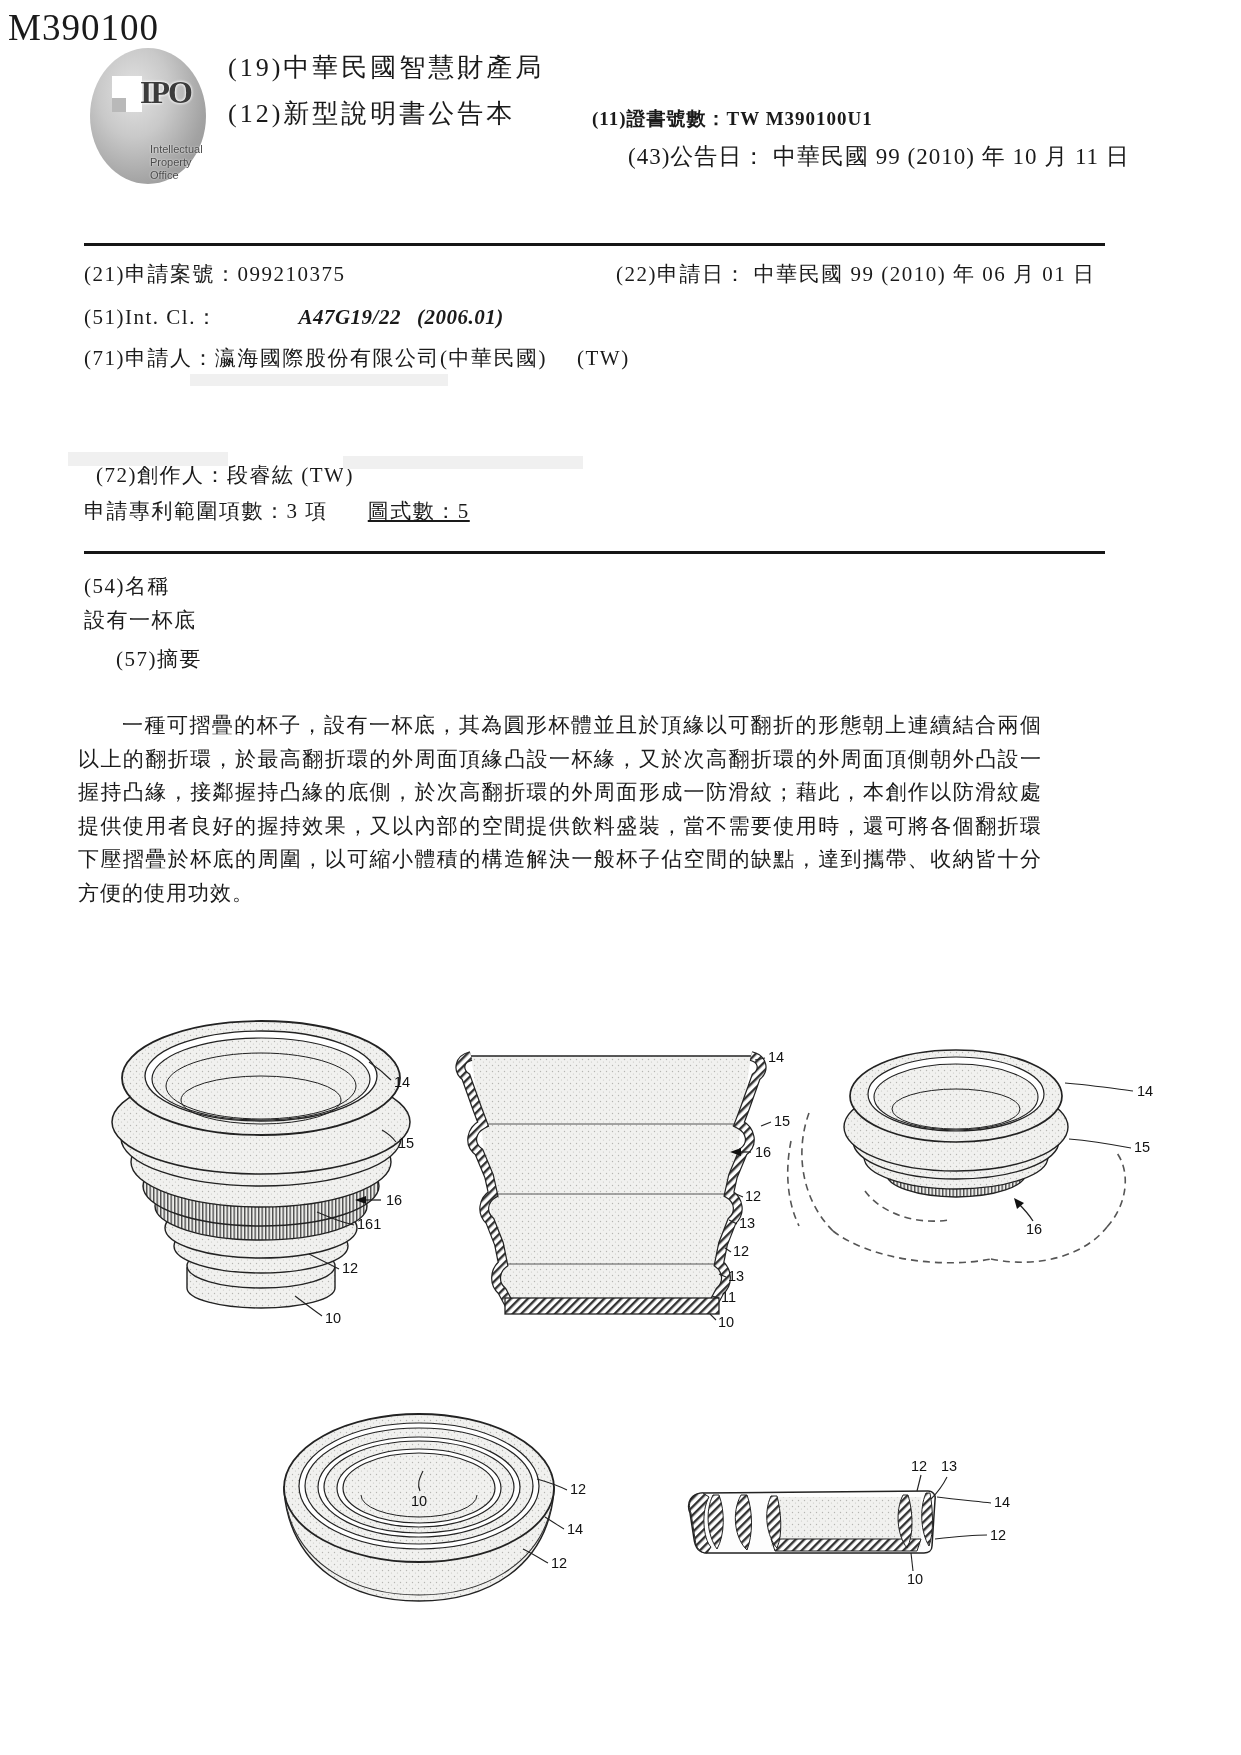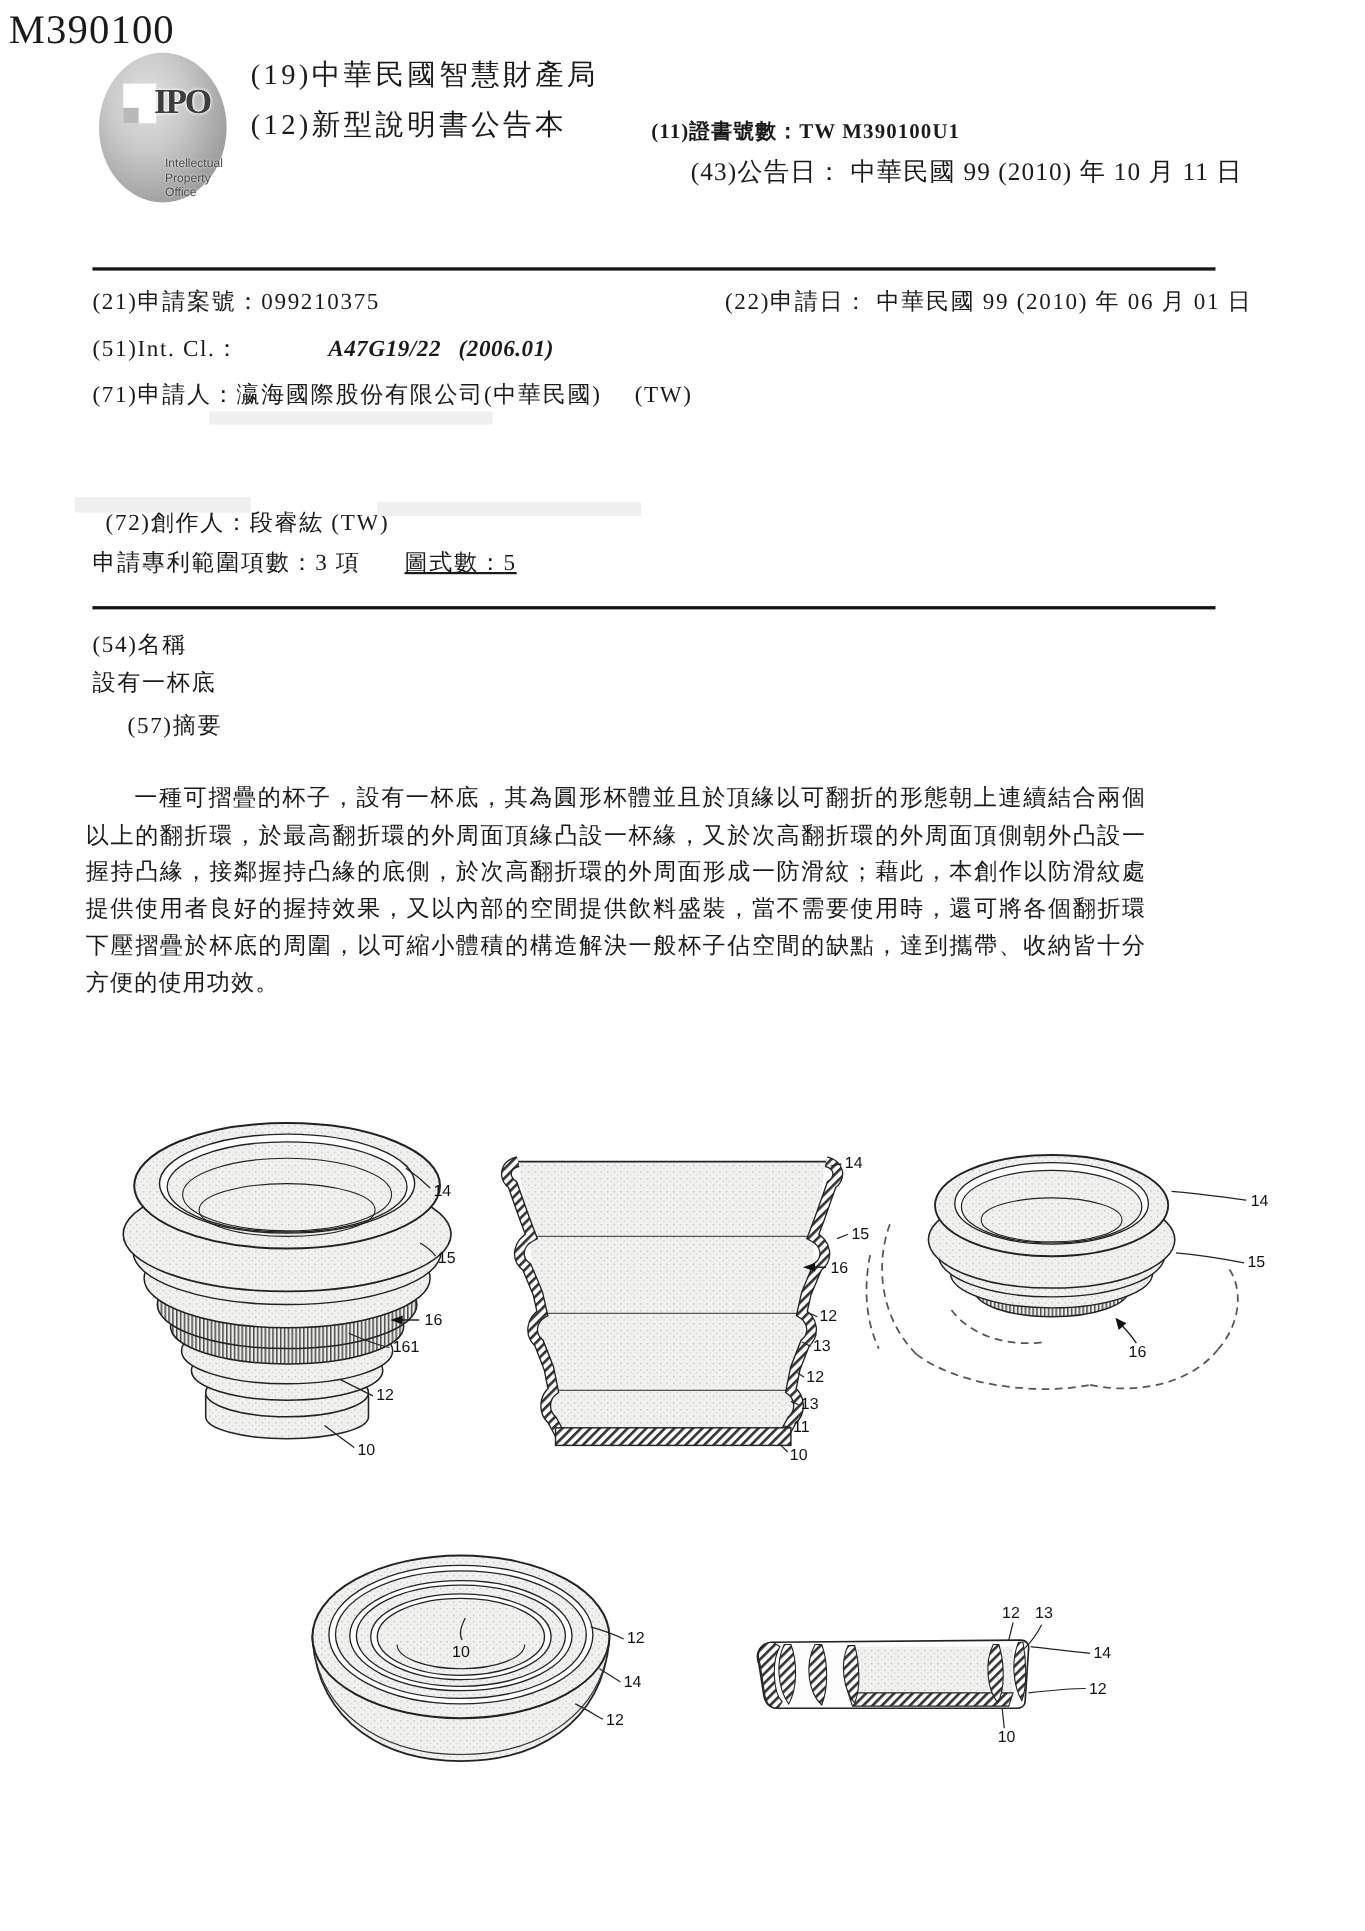--- a/index.html
+++ b/index.html
@@ -18,21 +18,21 @@
   .logo-caption{position:absolute;left:60px;top:95px;font-family:"Liberation Sans","DejaVu Sans",sans-serif;
     font-size:11px;line-height:13px;color:#4a4a4a;text-shadow:0 0 2px #fff;}
   .h19{left:228px;top:50px;font-size:26px;letter-spacing:3px;}
   .h12{left:228px;top:96px;font-size:26px;letter-spacing:3px;}
   .h11{left:592px;top:106px;font-size:19px;font-weight:bold;letter-spacing:1px;}
   .h43{left:592px;top:141px;font-size:23px;font-weight:normal;letter-spacing:1px;margin-left:36px;}
   .rule{position:absolute;left:84px;width:1021px;height:3px;background:#161616;}
   
   .row{position:absolute;font-size:21px;letter-spacing:1.5px;white-space:nowrap;}
   .r21{left:84px;top:260px;}
-  .r22{left:616px;top:260px;margin-left:43px;}
+  .r22{left:616px;top:260px;}
   .r51{left:84px;top:303px;}
   .intcl-val{font-weight:bold;font-style:italic;margin-left:80px;letter-spacing:0.5px;}
   .intcl-ver{font-weight:bold;font-style:italic;margin-left:16px;letter-spacing:0.5px;margin-top:28px;}
   .r71{left:84px;top:344px;}
   .tw-gap{margin-left:30px;}
   .r72{left:96px;top:426px;margin-top:35px;}
   .rclaims{left:84px;top:497px;}
   .figcnt-gap{margin-left:40px;text-decoration:underline;}
   .r54{left:84px;top:572px;}
   .rtitle{left:84px;top:606px;}

